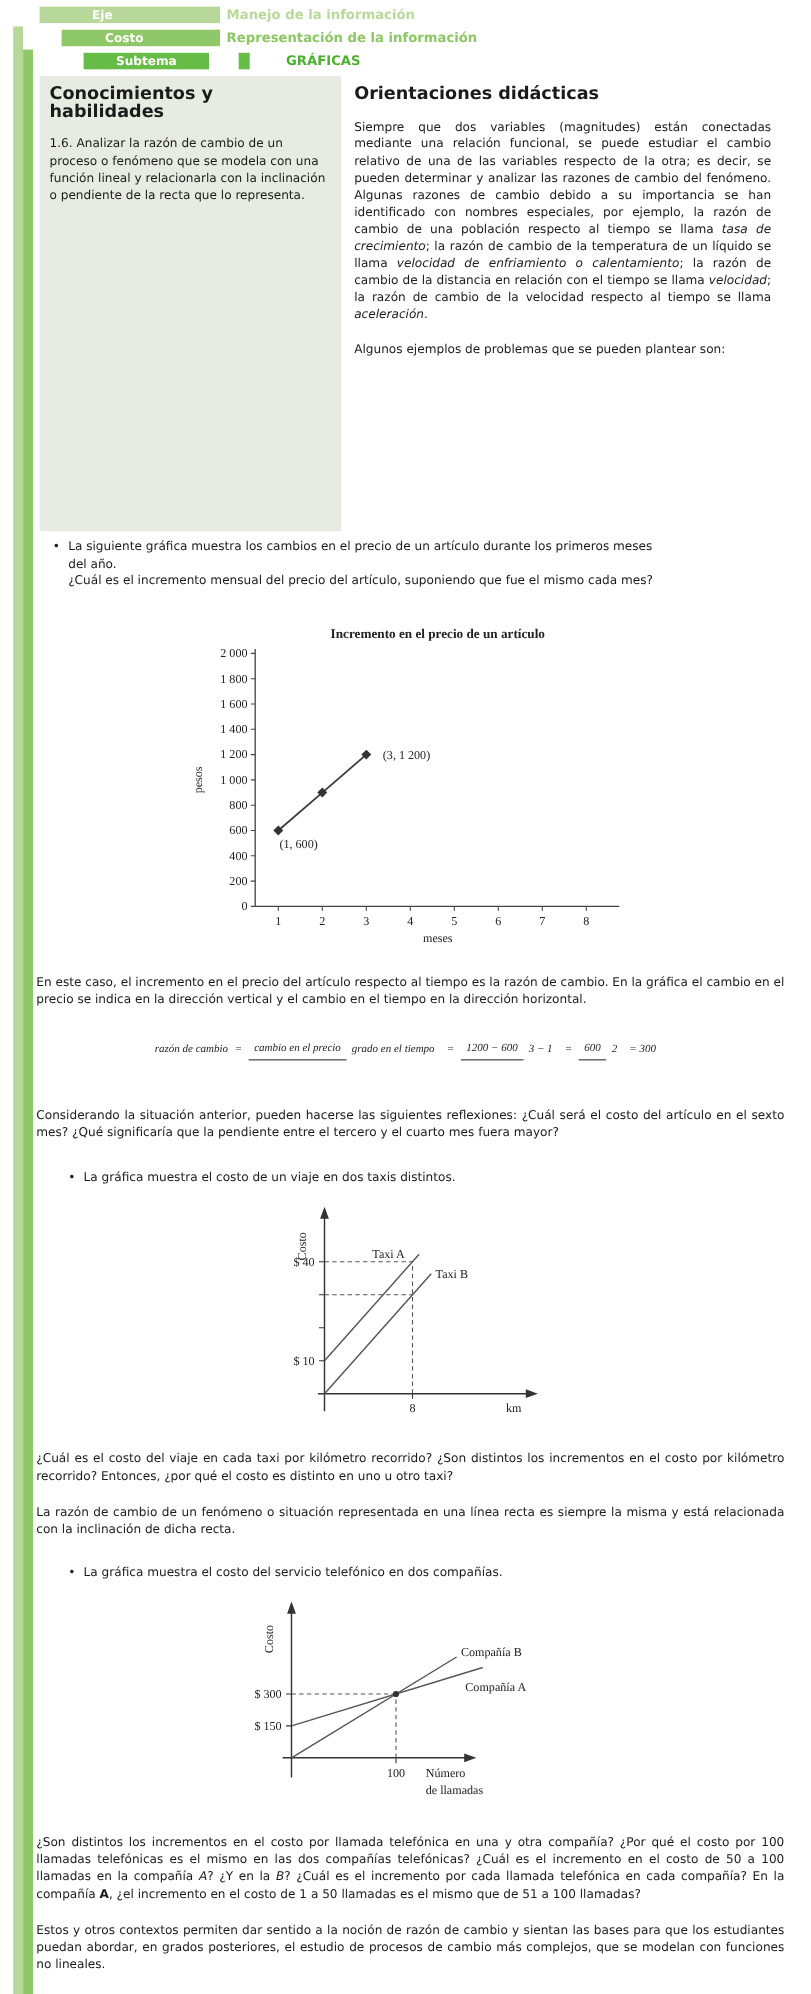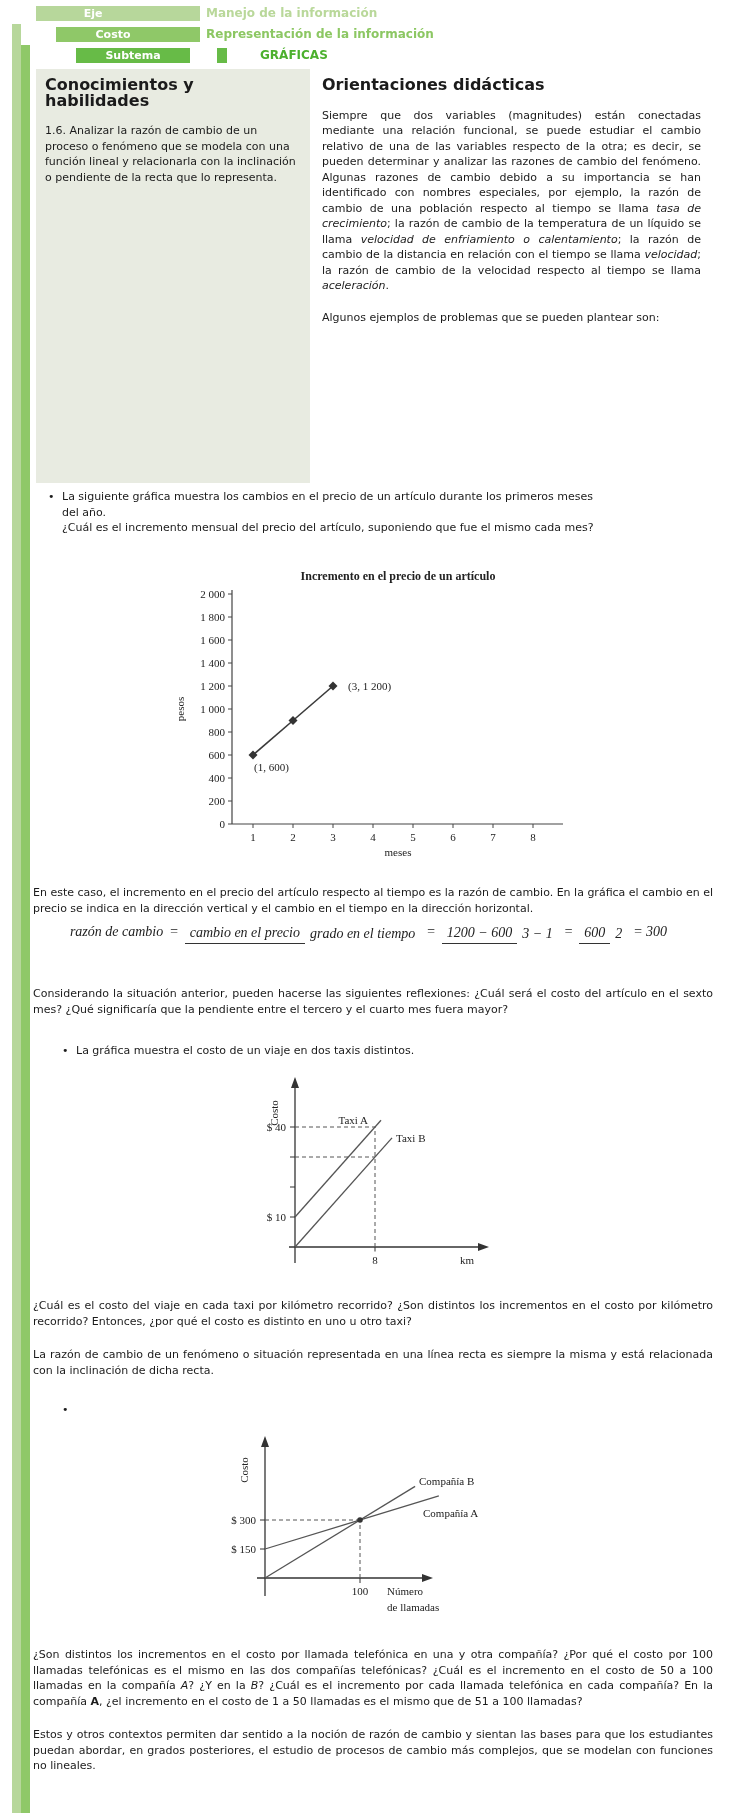--- a/index.html
+++ b/index.html
@@ -32,22 +32,22 @@
   .b1{margin-top:6px;} .b1 .btxt{width:548px;}
   .b2,.b3{margin-left:62px;} .b2 .btxt,.b3 .btxt{width:560px;}
   
   .para{margin:17px 24px 0 33px;text-align:justify;}
   
   .chartwrap{display:block;}
   .cw1{margin:10px 0 0 150px;}
   .cw2{margin:8px 0 0 215px;}
   .cw3{margin:10px 0 0 185px;}
   
-  .formula{display:flex;justify-content:center;align-items:flex-start;margin-top:8px;
-           font-family:"Liberation Serif",serif;font-style:italic;font-size:14px;color:#222;}
+  .formula{display:flex;justify-content:center;align-items:center;margin-top:28px;
+           font-family:"Liberation Serif",serif;font-style:italic;font-size:10px;color:#222;}
   .formula>span{margin:0 3px;}
   .frac{display:inline-flex;flex-direction:row;text-align:center;line-height:18px;}
   .frac .num{border-bottom:1.2px solid #333;padding:0 5px 1px 5px;}
   .frac .den{padding:1px 5px 0 5px;}
 </style>
 </head>
 <body>
 
 <div class="page">
   <div class="strip1"></div>
@@ -195,20 +195,21 @@
         <text font-family="Liberation Serif, serif" font-size="11" fill="#222" x="252" y="197" text-anchor="middle">km</text>
         <text font-family="Liberation Serif, serif" font-size="11" fill="#222" x="63" y="46" text-anchor="middle" transform="rotate(-90 63 46)">Costo</text>
       </svg></div>
 
   <div class="para">¿Cuál es el costo del viaje en cada taxi por kilómetro recorrido? ¿Son distintos los incrementos en el costo por kilómetro recorrido? Entonces, ¿por qué el costo es distinto en uno u otro taxi?</div>
 
   <div class="para" style="margin-top:18px">La razón de cambio de un fenómeno o situación representada en una línea recta es siempre la misma y está relacionada con la inclinación de dicha recta.</div>
 
   <div class="bullet b3" style="margin-top:24px">
     <span class="dot">•</span>
+    <div class="btxt">La gráfica muestra el costo del servicio telefónico en dos compañías.</div>
   </div>
 
   <div class="chartwrap cw3"><svg width="350" height="198">
         <line x1="80" y1="168" x2="80" y2="16" stroke="#333" stroke-width="1.3"></line>
         <polygon points="80,8 76,19 84,19" fill="#333"></polygon>
         <line x1="72" y1="150" x2="240" y2="150" stroke="#333" stroke-width="1.3"></line>
         <polygon points="248,150 237,146 237,154" fill="#333"></polygon>
         <line x1="80" y1="92" x2="175" y2="92" stroke="#555" stroke-width="1" stroke-dasharray="4 3"></line>
         <line x1="175" y1="150" x2="175" y2="92" stroke="#555" stroke-width="1" stroke-dasharray="4 3"></line>
         <line x1="80" y1="150" x2="230.1" y2="58.36" stroke="#555" stroke-width="1.3"></line>

